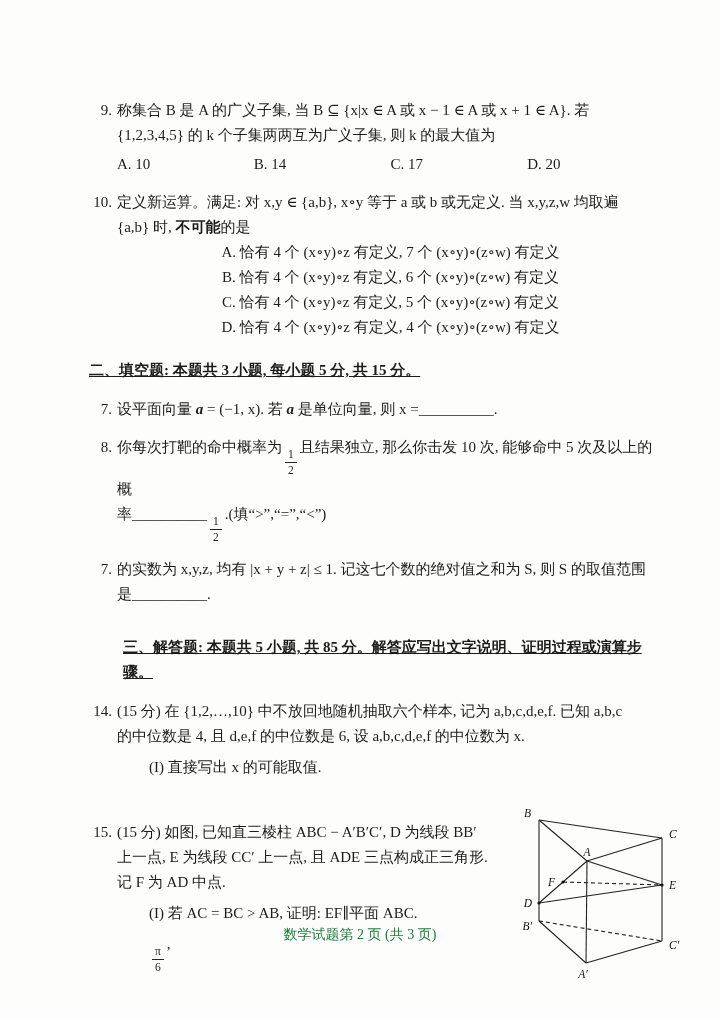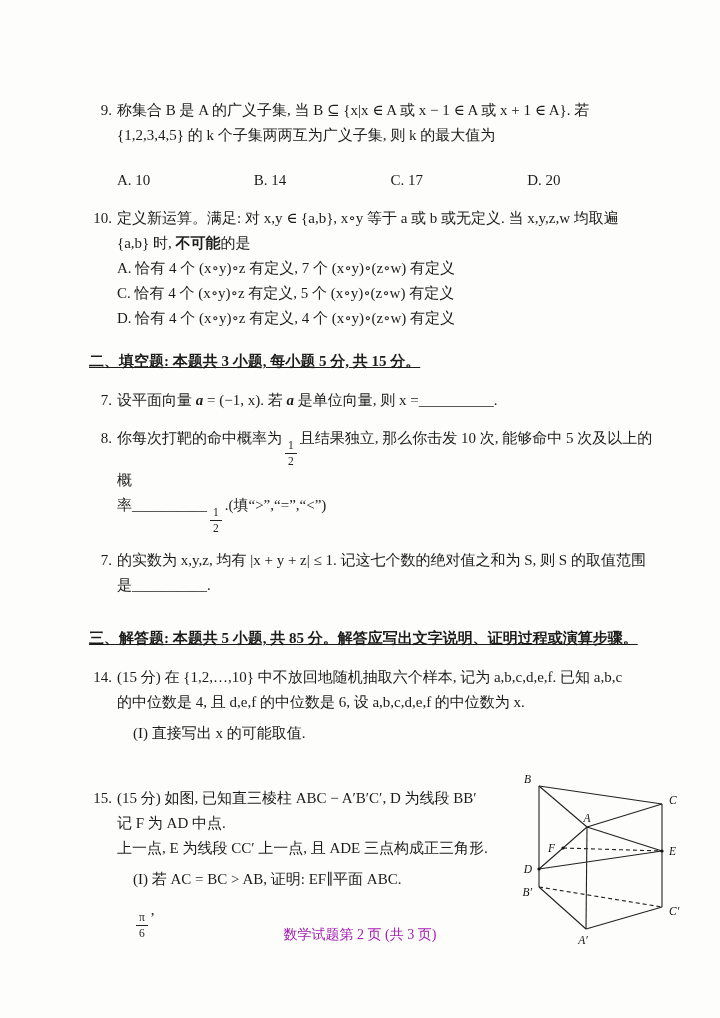--- a/index.html
+++ b/index.html
@@ -10,40 +10,40 @@
     box-sizing:border-box;
     padding:98px 56px 0 89px;
     font-family:"Liberation Serif","DejaVu Serif",serif;
     color:#1c1c1c;
     font-size:15px;
   }
   .q { display:flex; margin-bottom:13px; }
   .qnum { width:23px; text-align:right; margin-right:5px; flex-shrink:0; line-height:25px; }
   .qbody { flex:1; line-height:25px; }
   .qline { min-height:25px; }
-  .opts-row { display:flex; margin-top:20px; }
+  .opts-row { display:flex; margin-top:4px; }
   .opts-row .opt { flex:1; }
-  .opt-line { min-height:25px; }
+  .opt-line { min-height:25px;text-align:center; }
   .section-title { font-weight:bold; margin:18px 0 14px 0; line-height:25px;text-decoration:underline; }
-  .sub-item { margin-left:16px; margin-top:6px; }
+  .sub-item { margin-left:32px; margin-top:6px; }
   .bold { font-weight:bold;margin-top:12px; }
   .bi { font-weight:bold; font-style:italic; }
   .frac {
     display:inline-flex; flex-direction:column; align-items:center;
     vertical-align:-0.55em; font-size:11.5px; line-height:1.25; margin:0 3px;
   }
   .frac .fnum { border-bottom:1px solid #222; padding:0 3px; }
   .frac .fden { padding:0 3px; }
   .q15-row { display:flex; }
   .q15-text { width:392px; flex-shrink:0; }
   .q15-fig { flex:1; padding-left:8px; margin-top:-14px; text-align:center; }
   svg text { font-family:"Liberation Serif","DejaVu Serif",serif; font-style:italic; font-size:11.5px; fill:#111; }
   .footer {
     position:absolute; left:0; top:926px; width:100%;
-    text-align:center; font-size:14px; color:#a21caf;
+    text-align:center; font-size:14px; color:#15803d;
   }
 </style>
 </head>
 <body>
 
 <div class="page">
 
   <div class="q">
     <div class="qnum">9.</div>
     <div class="qbody">
@@ -57,20 +57,21 @@
       </div>
     </div>
   </div>
 
   <div class="q">
     <div class="qnum">10.</div>
     <div class="qbody">
       <div class="qline">定义新运算。满足: 对 x,y ∈ {a,b}, x∘y 等于 a 或 b 或无定义. 当 x,y,z,w 均取遍</div>
       <div class="qline"><span>{a,b} 时, </span><span class="bold">不可能</span><span>的是</span></div>
       <div class="opt-line">A. 恰有 4 个 (x∘y)∘z 有定义, 7 个 (x∘y)∘(z∘w) 有定义</div>
+      <div class="opt-line">B. 恰有 4 个 (x∘y)∘z 有定义, 6 个 (x∘y)∘(z∘w) 有定义</div>
       <div class="opt-line">C. 恰有 4 个 (x∘y)∘z 有定义, 5 个 (x∘y)∘(z∘w) 有定义</div>
       <div class="opt-line">D. 恰有 4 个 (x∘y)∘z 有定义, 4 个 (x∘y)∘(z∘w) 有定义</div>
     </div>
   </div>
 
   <div class="section-title">二、填空题: 本题共 3 小题, 每小题 5 分, 共 15 分。</div>
 
   <div class="q">
     <div class="qnum">7.</div>
     <div class="qbody">
@@ -93,39 +94,39 @@
   </div>
 
   <div class="q">
     <div class="qnum">7.</div>
     <div class="qbody">
       <div class="qline">的实数为 x,y,z, 均有 |x + y + z| ≤ 1. 记这七个数的绝对值之和为 S, 则 S 的取值范围</div>
       <div class="qline">是__________.</div>
     </div>
   </div>
 
-  <div class="section-title" style="margin-top:28px;">三、解答题: 本题共 5 小题, 共 85 分。解答应写出文字说明、证明过程或演算步骤。</div>
+  <div class="section-title" style="margin-top:28px;margin-left:34px;">三、解答题: 本题共 5 小题, 共 85 分。解答应写出文字说明、证明过程或演算步骤。</div>
 
   <div class="q">
     <div class="qnum">14.</div>
     <div class="qbody">
       <div class="qline">(15 分) 在 {1,2,…,10} 中不放回地随机抽取六个样本, 记为 a,b,c,d,e,f. 已知 a,b,c</div>
       <div class="qline">的中位数是 4, 且 d,e,f 的中位数是 6, 设 a,b,c,d,e,f 的中位数为 x.</div>
       <div class="qline sub-item">(I) 直接写出 x 的可能取值.</div>
     </div>
   </div>
 
   <div class="q" style="margin-top:40px;">
     <div class="qnum">15.</div>
     <div class="qbody">
       <div class="q15-row">
         <div class="q15-text">
           <div class="qline">(15 分) 如图, 已知直三棱柱 ABC − A′B′C′, D 为线段 BB′</div>
+          <div class="qline">上一点, E 为线段 CC′ 上一点, 且 ADE 三点构成正三角形.</div>
           <div class="qline">记 F 为 AD 中点.</div>
-          <div class="qline">上一点, E 为线段 CC′ 上一点, 且 ADE 三点构成正三角形.</div>
           <div class="qline sub-item">(I) 若 AC = BC &gt; AB, 证明: EF∥平面 ABC.</div>
           <div class="qline sub-item"><span class="frac">
                 <span class="fnum">π</span>
                 <span class="fden">6</span>
               </span><span>,</span></div>
 
         </div>
         <div class="q15-fig">
           <svg width="180" height="178" viewBox="0 0 180 178">
             <g stroke="#222" stroke-width="1.1" fill="none">

